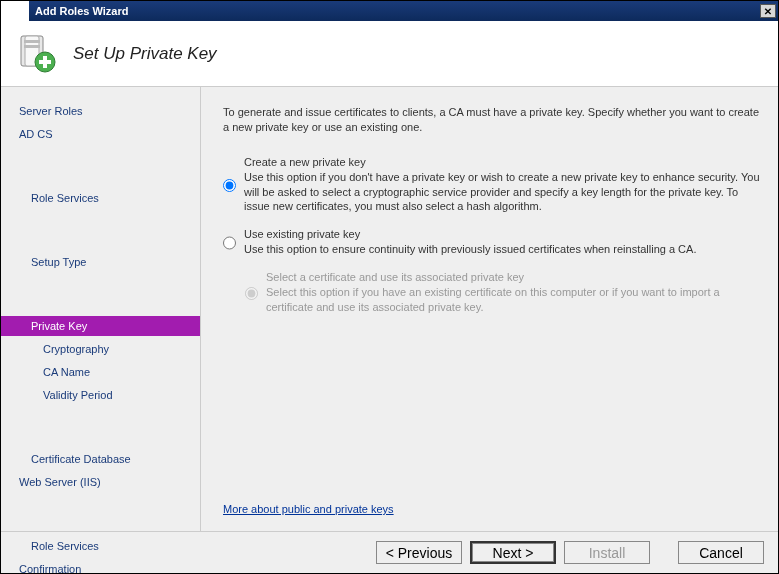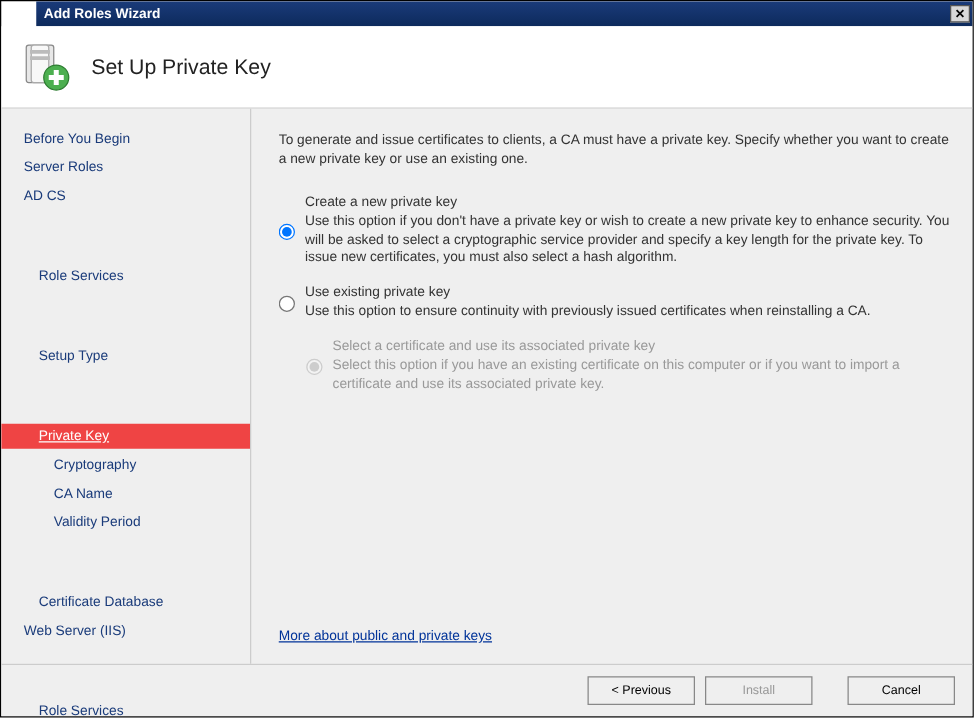--- a/index.html
+++ b/index.html
@@ -45,20 +45,21 @@
   gap: 14px;
 }
 .header .icon-wrap {
   width: 44px; height: 44px;
   position: relative;
 }
 .header h1 {
   font-size: 17px;
   font-weight: normal;
   color: #222;
+  font-style: italic;
 }
 .body {
   display: flex;
   height: 444px;
   background: #efefef;
 }
 .sidebar {
   width: 200px;
   padding: 14px 0;
   border-right: 1px solid #ccc;
@@ -66,23 +67,22 @@
 .sidebar .item {
   padding: 4px 8px 4px 18px;
   color: #1a3b7a;
   cursor: pointer;
   margin-bottom: 3px;
   font-size: 11px;
 }
 .sidebar .item.indent1 { padding-left: 30px; margin-top: 44px; }
 .sidebar .item.indent2 { padding-left: 42px; }
 .sidebar .item.selected {
-  background: #ef4444;
+  background: #a21caf;
   color: #fff;
-  text-decoration: underline;
 }
 .content {
   flex: 1;
   padding: 18px 18px 10px 22px;
   display: flex;
   flex-direction: column;
   color: #333;
 }
 .content .intro {
   margin-bottom: 20px;
@@ -114,21 +114,21 @@
   display: flex;
   align-items: center;
   justify-content: flex-end;
   gap: 8px;
   padding-right: 14px;
 }
 .footer button {
   width: 86px;
   height: 23px;
   font-family: Tahoma, sans-serif;
-  font-size: 10px;
+  font-size: 14px;
   background: #efefef;
   border: 1px solid #888;
   cursor: pointer;
 }
 .footer button.default {
   border: 2px solid #333;
   box-shadow: inset 0 0 0 1px #888;
 }
 .footer button:disabled {
   color: #999;
@@ -154,21 +154,20 @@
       <circle cx="30" cy="30" r="10" fill="#4caf50" stroke="#2e7d32" stroke-width="1"></circle>
       <rect x="28" y="24" width="4" height="12" fill="#fff"></rect>
       <rect x="24" y="28" width="12" height="4" fill="#fff"></rect>
     </svg>
   </div>
   <h1>Set Up Private Key</h1>
 </div>
 
 <div class="body">
   <div class="sidebar">
-      <div class="item">Before You Begin</div>
       <div class="item">Server Roles</div>
       <div class="item">AD CS</div>
       <div class="item indent1">Role Services</div>
       <div class="item indent1">Setup Type</div>
       <div class="item indent1 selected">Private Key</div>
       <div class="item indent2">Cryptography</div>
       <div class="item indent2">CA Name</div>
       <div class="item indent2">Validity Period</div>
       <div class="item indent1">Certificate Database</div>
       <div class="item">Web Server (IIS)</div>
@@ -205,16 +204,17 @@
         </div>
       </div>
     </div>
 
     <a class="link">More about public and private keys</a>
   </div>
 </div>
 
 <div class="footer">
   <button>&lt; Previous</button>
+  <button class="default">Next &gt;</button>
   <button disabled="">Install</button>
   <div class="gap"></div>
   <button>Cancel</button>
 </div>
 
 </body></html>

